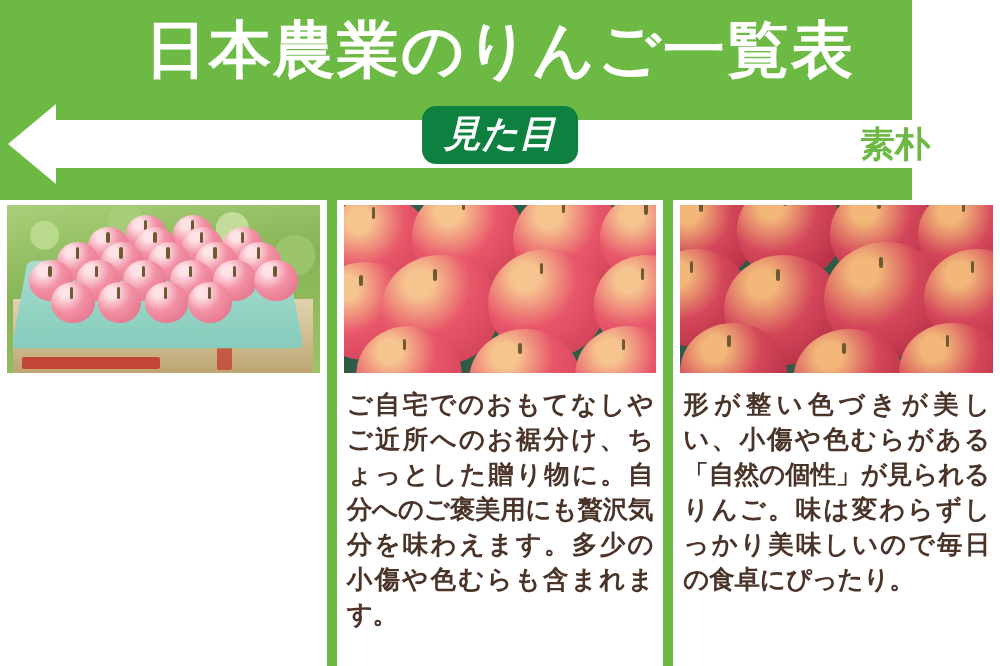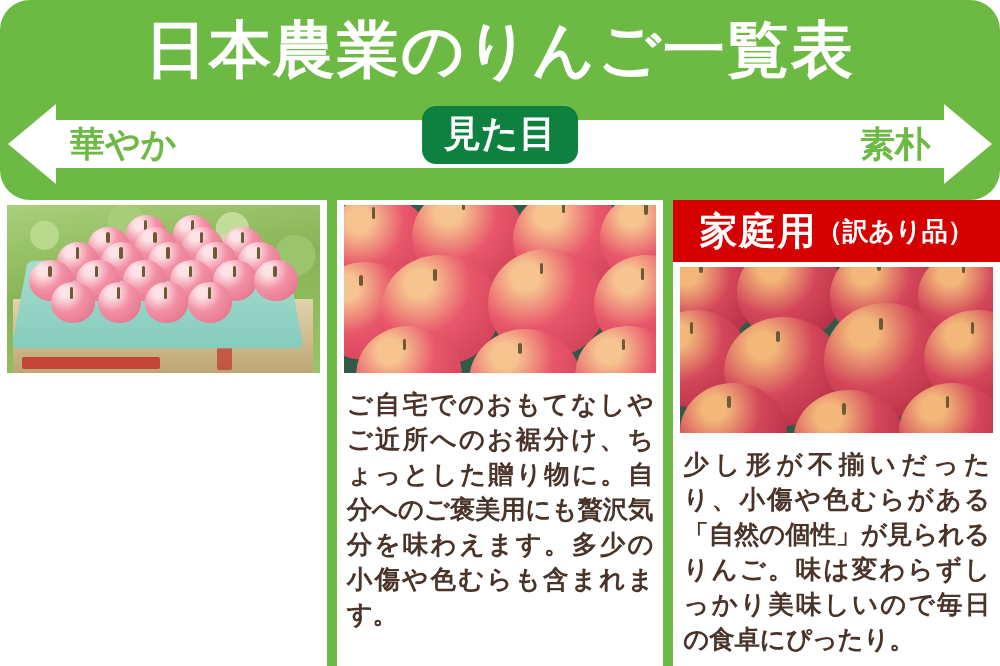--- a/index.html
+++ b/index.html
@@ -5,23 +5,22 @@
   html,body{margin:0;padding:0;}
   body{
     width:1000px;height:666px;overflow:hidden;
     background:#ffffff;
     font-family:"DejaVu Sans","Liberation Sans",sans-serif;
   }
   .sheet{position:relative;width:1000px;height:666px;background:#fff;}
 
   
   .header-band{
-    position:absolute;left:0;top:0;width:1000px;height:200px;
+    position:absolute;left:0;top:0;width:912px;height:200px;
     background:#6cb944;
-    border-radius:30px;
   }
   .main-title{
     position:absolute;left:0;top:14px;width:1000px;
     text-align:center;color:#ffffff;
     font-size:62px;line-height:72px;font-weight:700;
     letter-spacing:2px;white-space:nowrap;
   }
 
   
   .arrow-row{
@@ -52,20 +51,21 @@
     position:absolute;right:70px;top:20px;
     color:#6cb944;font-size:35px;font-weight:700;line-height:40px;
     white-space:nowrap;
   }
   .center-badge{
     position:absolute;left:50%;top:2px;transform:translateX(-50%);
     background:#0e8040;border-radius:14px;
     padding:6px 22px 8px 22px;
     color:#ffffff;font-size:37px;font-weight:700;line-height:44px;
     white-space:nowrap;
+    font-style:italic;
   }
 
   
   .columns{
     position:absolute;left:0;top:200px;width:1000px;height:466px;
     display:flex;background:#6cb944;
   }
   .col{
     position:relative;flex:1 1 0;background:#ffffff;
     display:flex;flex-direction:column;
@@ -144,21 +144,20 @@
 
 <div class="sheet">
 
   <div class="header-band">
     <div class="main-title">日本農業のりんご一覧表</div>
 
     <div class="arrow-row">
       <div class="arrow-bar"></div>
       <div class="arrow-head-left"></div>
       <div class="arrow-head-right"></div>
-      <div class="pole-left">華やか</div>
       <div class="pole-right">素朴</div>
       <div class="center-badge">見た目</div>
     </div>
   </div>
 
   <div class="columns">
 
     <div class="col">
       <div class="photo">
         <div class="p1-grass"></div>
@@ -243,24 +242,20 @@
             <div class="apple" style="left: 74%; top: 72%; width: 34%; height: 58.48%; background: radial-gradient(circle at 32% 26%, rgb(246, 196, 143) 0px, rgb(246, 196, 143) 12%, rgb(232, 86, 106) 45%, rgb(200, 58, 80) 100%);"></div>
             <div class="stem" style="left: 88.96%; top: 79.48%; width: 1.1%; height: 7%;"></div>
           </div>
       </div>
       <div class="col-body">ご自宅でのおもてなしやご近所へのお裾分け、ちょっとした贈り物に。自分へのご褒美用にも贅沢気分を味わえます。多少の小傷や色むらも含まれます。</div>
     </div>
 
     <div class="divider"></div>
 
     <div class="col">
-      <div class="col-head">
-        <span class="ch-main">家庭用</span>
-        <span class="ch-sub">（訳あり品）</span>
-      </div>
       <div class="photo">
         <div class="pcu"></div>
         <div id="p3-apples">
             <div class="apple" style="left: -8%; top: -10%; width: 32%; height: 55.04%; background: radial-gradient(circle at 32% 26%, rgb(242, 183, 121) 0px, rgb(242, 183, 121) 12%, rgb(212, 71, 90) 45%, rgb(168, 36, 60) 100%);"></div>
             <div class="stem" style="left: 6.08%; top: -2.96%; width: 1.1%; height: 7%;"></div>
             <div class="apple" style="left: 18%; top: -14%; width: 34%; height: 58.48%; background: radial-gradient(circle at 32% 26%, rgb(242, 183, 121) 0px, rgb(242, 183, 121) 12%, rgb(212, 71, 90) 45%, rgb(168, 36, 60) 100%);"></div>
             <div class="stem" style="left: 32.96%; top: -6.52%; width: 1.1%; height: 7%;"></div>
             <div class="apple" style="left: 48%; top: -12%; width: 34%; height: 58.48%; background: radial-gradient(circle at 32% 26%, rgb(242, 183, 121) 0px, rgb(242, 183, 121) 12%, rgb(212, 71, 90) 45%, rgb(168, 36, 60) 100%);"></div>
             <div class="stem" style="left: 62.96%; top: -4.52%; width: 1.1%; height: 7%;"></div>
             <div class="apple" style="left: 76%; top: -10%; width: 32%; height: 55.04%; background: radial-gradient(circle at 32% 26%, rgb(242, 183, 121) 0px, rgb(242, 183, 121) 12%, rgb(212, 71, 90) 45%, rgb(168, 36, 60) 100%);"></div>
@@ -274,17 +269,17 @@
             <div class="apple" style="left: 78%; top: 26%; width: 34%; height: 58.48%; background: radial-gradient(circle at 32% 26%, rgb(242, 183, 121) 0px, rgb(242, 183, 121) 12%, rgb(212, 71, 90) 45%, rgb(168, 36, 60) 100%);"></div>
             <div class="stem" style="left: 92.96%; top: 33.48%; width: 1.1%; height: 7%;"></div>
             <div class="apple" style="left: 0%; top: 70%; width: 34%; height: 58.48%; background: radial-gradient(circle at 32% 26%, rgb(242, 183, 121) 0px, rgb(242, 183, 121) 12%, rgb(212, 71, 90) 45%, rgb(168, 36, 60) 100%);"></div>
             <div class="stem" style="left: 14.96%; top: 77.48%; width: 1.1%; height: 7%;"></div>
             <div class="apple" style="left: 36%; top: 74%; width: 36%; height: 61.92%; background: radial-gradient(circle at 32% 26%, rgb(242, 183, 121) 0px, rgb(242, 183, 121) 12%, rgb(212, 71, 90) 45%, rgb(168, 36, 60) 100%);"></div>
             <div class="stem" style="left: 51.84%; top: 81.92%; width: 1.1%; height: 7%;"></div>
             <div class="apple" style="left: 70%; top: 70%; width: 34%; height: 58.48%; background: radial-gradient(circle at 32% 26%, rgb(242, 183, 121) 0px, rgb(242, 183, 121) 12%, rgb(212, 71, 90) 45%, rgb(168, 36, 60) 100%);"></div>
             <div class="stem" style="left: 84.96%; top: 77.48%; width: 1.1%; height: 7%;"></div>
           </div>
       </div>
-      <div class="col-body">少し形が不揃いだったり、小傷や色むらがある「自然の個性」が見られるりんご。味は変わらずしっかり美味しいので毎日の食卓にぴったり。</div>
+      <div class="col-body">形が整い色づきが美しい、小傷や色むらがある「自然の個性」が見られるりんご。味は変わらずしっかり美味しいので毎日の食卓にぴったり。</div>
     </div>
 
   </div>
 </div>
 
 </body></html>

